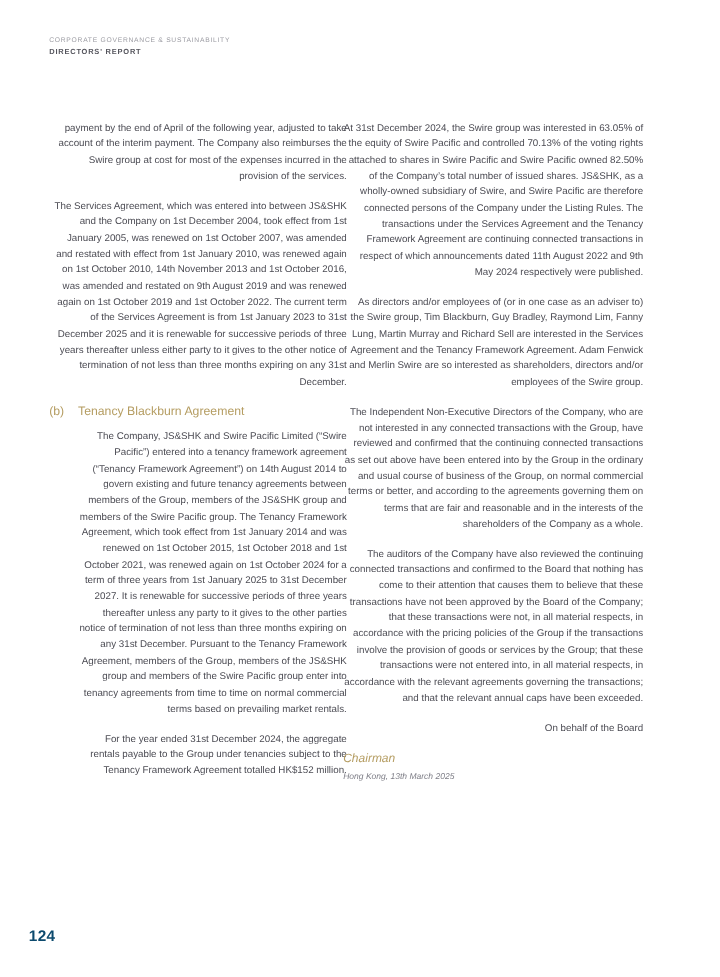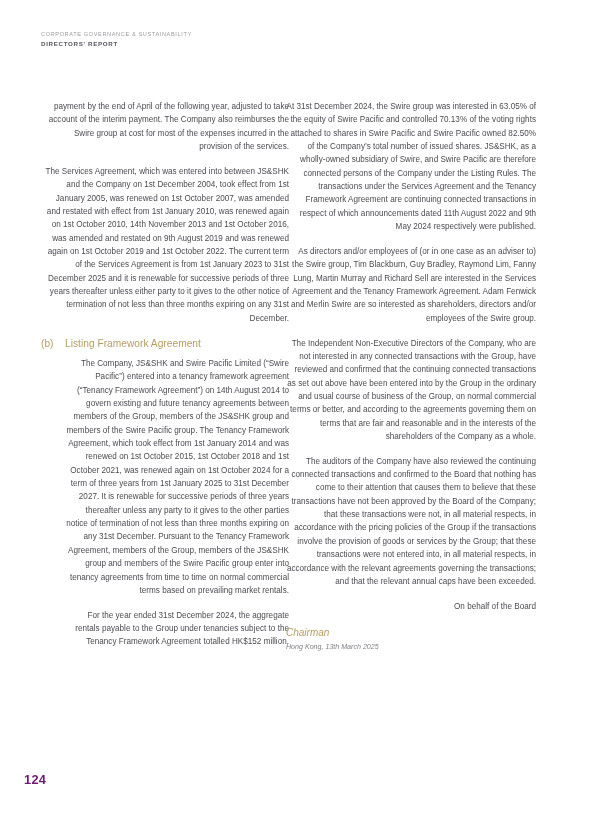--- a/index.html
+++ b/index.html
@@ -125,21 +125,21 @@
     margin-top: 18px;
   }
 
   
   .folio {
     position: absolute;
     left: 24px;
     bottom: 27px;
     font-size: 12.8px;
     font-weight: bold;
-    color: #701a75;
+    color: #0c4a6e;
     letter-spacing: 0.3px;
   }
 </style>
 </head>
 <body>
 
 <div class="page">
 
   <div class="running-header">
     <div class="rh-line1">Corporate Governance &amp; Sustainability</div>
@@ -149,21 +149,21 @@
   <div class="columns">
 
     <div class="col col-left">
 
       <p class="body">payment by the end of April of the following year, adjusted to take account of the interim payment. The Company also reimburses the Swire group at cost for most of the expenses incurred in the provision of the services.</p>
       <p class="body">The Services Agreement, which was entered into between JS&amp;SHK and the Company on 1st December 2004, took effect from 1st January 2005, was renewed on 1st October 2007, was amended and restated with effect from 1st January 2010, was renewed again on 1st October 2010, 14th November 2013 and 1st October 2016, was amended and restated on 9th August 2019 and was renewed again on 1st October 2019 and 1st October 2022. The current term of the Services Agreement is from 1st January 2023 to 31st December 2025 and it is renewable for successive periods of three years thereafter unless either party to it gives to the other notice of termination of not less than three months expiring on any 31st December.</p>
 
       <div class="subsection">
         <div class="sub-head">
           <span class="marker">(b)</span>
-          <span class="htext">Listing Framework Agreement</span>
+          <span class="htext">Tenancy Blackburn Agreement</span>
         </div>
         <div class="sub-body">
           <p class="body">The Company, JS&amp;SHK and Swire Pacific Limited (“Swire Pacific”) entered into a tenancy framework agreement (“Tenancy Framework Agreement”) on 14th August 2014 to govern existing and future tenancy agreements between members of the Group, members of the JS&amp;SHK group and members of the Swire Pacific group. The Tenancy Framework Agreement, which took effect from 1st January 2014 and was renewed on 1st October 2015, 1st October 2018 and 1st October 2021, was renewed again on 1st October 2024 for a term of three years from 1st January 2025 to 31st December 2027. It is renewable for successive periods of three years thereafter unless any party to it gives to the other parties notice of termination of not less than three months expiring on any 31st December. Pursuant to the Tenancy Framework Agreement, members of the Group, members of the JS&amp;SHK group and members of the Swire Pacific group enter into tenancy agreements from time to time on normal commercial terms based on prevailing market rentals.</p>
           <p class="body">For the year ended 31st December 2024, the aggregate rentals payable to the Group under tenancies subject to the Tenancy Framework Agreement totalled HK$152 million.</p>
         </div>
       </div>
 
     </div>
 
     <div class="col col-right">

